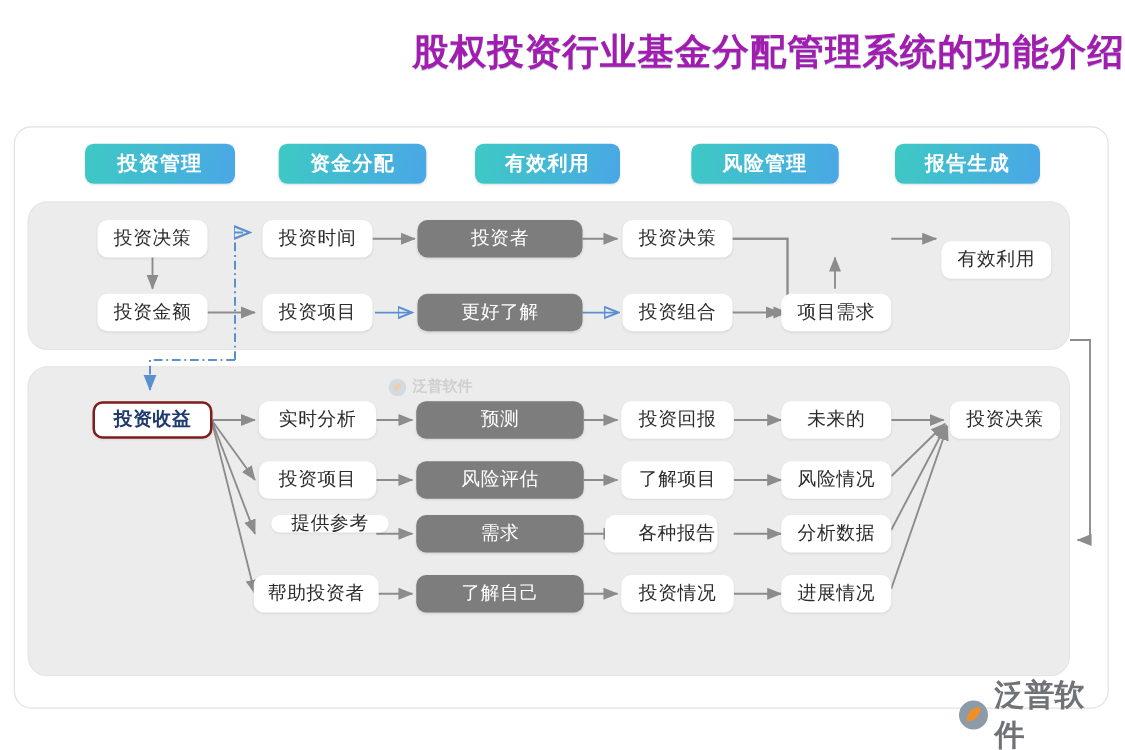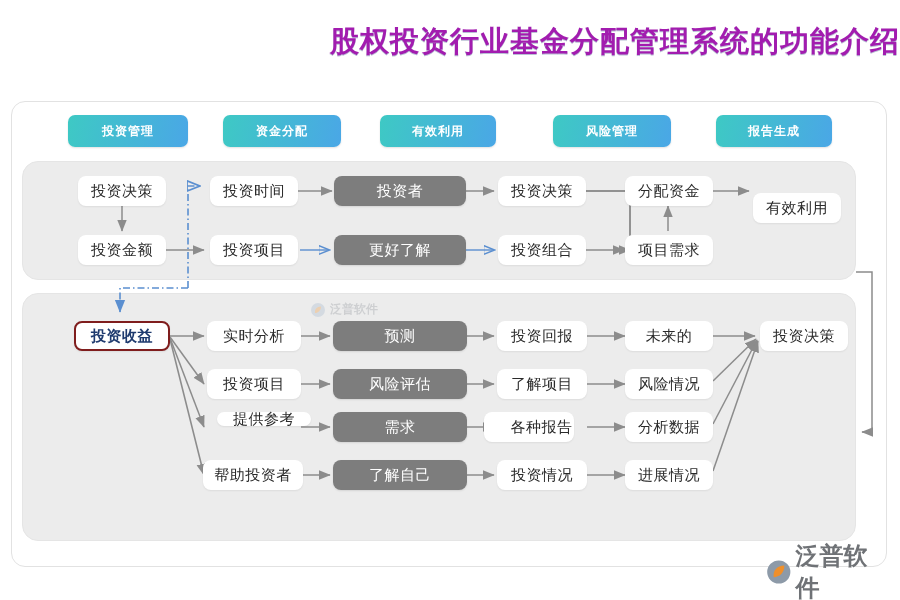--- a/index.html
+++ b/index.html
@@ -38,21 +38,21 @@
   .tabs{
     position:absolute;left:11px;top:115px;
     width:876px;height:38px;
   }
   .tab{
     position:absolute;top:0;height:32px;
     border-radius:7px;
     color:#ffffff;
     font-family:"Liberation Serif","DejaVu Serif",serif;
     font-weight:bold;
-    font-size:12px;
+    font-size:16px;
     letter-spacing:1px;
     display:flex;align-items:center;justify-content:center;
     box-shadow:0 1px 2px rgba(0,0,0,.12);
     background:linear-gradient(100deg,#3ec9c4 0%,#4aa7e6 100%);
   }
   .tab.t0{left:57px;width:120px;}
   .tab.t1{left:212px;width:118px;}
   .tab.t2{left:369px;width:116px;}
   .tab.t3{left:542px;width:118px;}
   .tab.t4{left:705px;width:116px;}
@@ -202,21 +202,20 @@
     <g stroke="#5b8fd0" stroke-width="1.6" fill="none" stroke-dasharray="7 3 1.5 3">
       <path d="M188,288 L188,186 L199,186" marker-end="url(#ahb)"></path>
       <path d="M188,288 L120,288 L120,312" marker-end="url(#ahbf)"></path>
     </g>
   </svg>
 
   <div class="node white" style="left:78px;top:176px;width:88px;height:30px;">投资决策</div>
   <div class="node white" style="left:210px;top:176px;width:88px;height:30px;">投资时间</div>
   <div class="node gray" style="left:334px;top:176px;width:132px;height:30px;">投资者</div>
   <div class="node white" style="left:498px;top:176px;width:88px;height:30px;">投资决策</div>
-  <div class="node white" style="left:625px;top:176px;width:88px;height:30px;">分配资金</div>
   <div class="node white" style="left:753px;top:176px;width:88px;height:30px;margin-top:17px;">有效利用</div>
 
   <div class="node white" style="left:78px;top:235px;width:88px;height:30px;">投资金额</div>
   <div class="node white" style="left:210px;top:235px;width:88px;height:30px;">投资项目</div>
   <div class="node gray" style="left:334px;top:235px;width:132px;height:30px;">更好了解</div>
   <div class="node white" style="left:498px;top:235px;width:88px;height:30px;">投资组合</div>
   <div class="node white" style="left:625px;top:235px;width:88px;height:30px;">项目需求</div>
 
   <div class="node accent" style="left:74px;top:321px;width:96px;height:30px;">投资收益</div>
 

